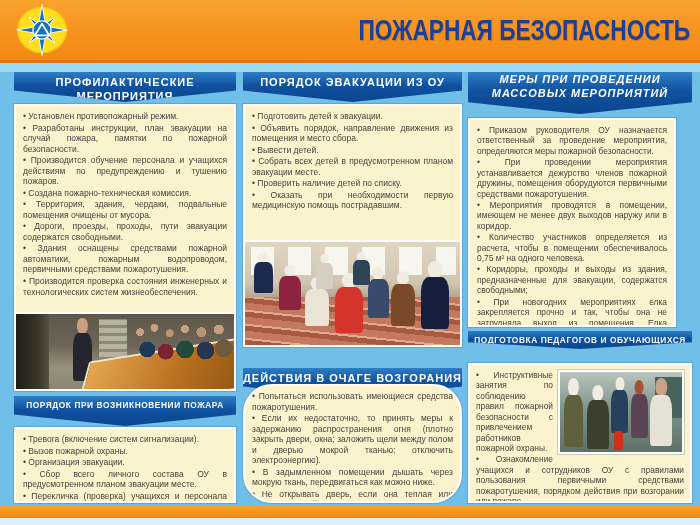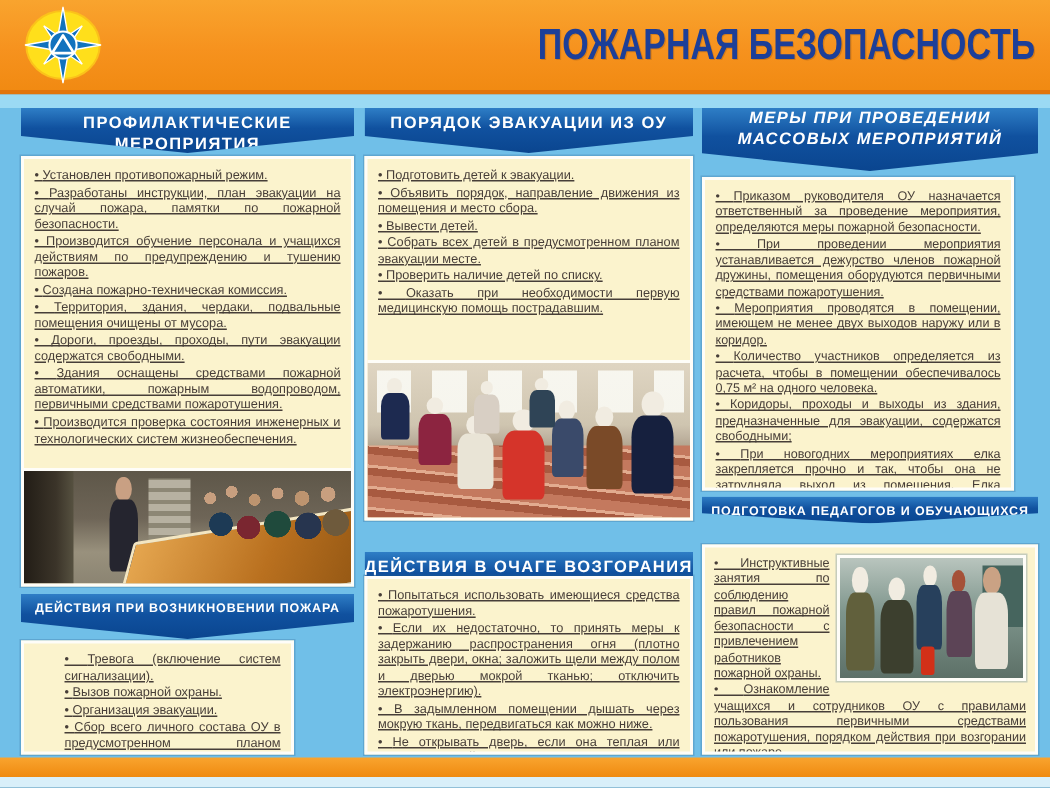--- a/index.html
+++ b/index.html
@@ -35,27 +35,27 @@
   .b2l{left:14px;top:396px;width:222px;height:30px;}
   .b1m{left:243px;top:72px;width:219px;height:30px;}
   .b2m{left:243px;top:352px;width:219px;height:30px;margin-top:16px;}
   .b1r{left:468px;top:72px;width:224px;height:42px;}
   .b2r{left:468px;top:331px;width:224px;height:18px;}
   
   .panel{position:absolute;box-sizing:border-box;background:#FBF3CD;
     border:2px solid #FEFDF8;box-shadow:0 0 0 1px rgba(40,90,140,.25);
     overflow:hidden;display:flex;flex-direction:column;}
   .p1l{left:14px;top:104px;width:222px;height:287px;}
-  .p2l{left:14px;top:427px;width:182px;height:76px;padding-left:20px;}
+  .p2l{left:14px;top:427px;width:222px;height:76px;}
   .p1m{left:243px;top:104px;width:219px;height:243px;}
-  .p2m{left:243px;top:384px;width:219px;height:119px;}
+  .p2m{left:243px;top:384px;width:219px;height:119px;border-radius:29px;}
   .p1r{left:468px;top:118px;width:208px;height:209px;}
   .p2r{left:468px;top:363px;width:224px;height:140px;padding:5px 6px;display:block;}
   ul.list{margin:0;padding:5px 7px;list-style:none;flex:none;
-    color:#473E38;font-size:8.5px;line-height:1.24;text-align:justify;text-decoration:underline;}
+    color:#473E38;font-size:8.5px;line-height:1.24;text-align:justify;}
   ul.list li{margin:0 0 1px 0;}
   ul.list li::before{content:"• ";}
   .p1l ul.list{height:196px;overflow:hidden;}
   .p1m ul.list{height:124px;overflow:hidden;}
   .p2r ul.list{padding:0;}
   
   .photo{position:relative;overflow:hidden;flex:1;border-top:2px solid #FEFDF8;}
   .photo1{background:linear-gradient(180deg,#5E5749 0%,#6E6557 42%,#99917D 72%,#8B8472 100%);}
   .ph-door{position:absolute;left:0;top:0;width:15%;height:100%;
     background:linear-gradient(90deg,#221D16,#3B3429 65%,#565140);}
@@ -133,21 +133,21 @@
         <li>Производится проверка состояния инженерных и технологических систем жизнеобеспечения.</li>
       </ul>
     <div class="photo photo1">
       <div class="ph-door"></div>
       <div class="ph-stand"></div>
       <div class="fig" style="left:26%;top:5%;width:9%;height:84%;--c:#25252F;--h:#C9A083"></div>
       <div class="ph-table"></div>
       <div class="ph-crowd"></div>
     </div>
   </div>
-  <div class="banner narrow b2l">ДЕЙСТВИЯ ПРИ ВОЗНИКНОВЕНИИ ПОЖАРА</div>
+  <div class="banner narrow b2l">ПОРЯДОК ПРИ ВОЗНИКНОВЕНИИ ПОЖАРА</div>
   <div class="panel p2l">
     <ul class="list">
         <li>Тревога (включение систем сигнализации).</li>
         <li>Вызов пожарной охраны.</li>
         <li>Организация эвакуации.</li>
         <li>Сбор всего личного состава ОУ в предусмотренном планом эвакуации месте.</li>
         <li>Перекличка (проверка) учащихся и персонала ОУ.</li>
       </ul>
   </div>
 

